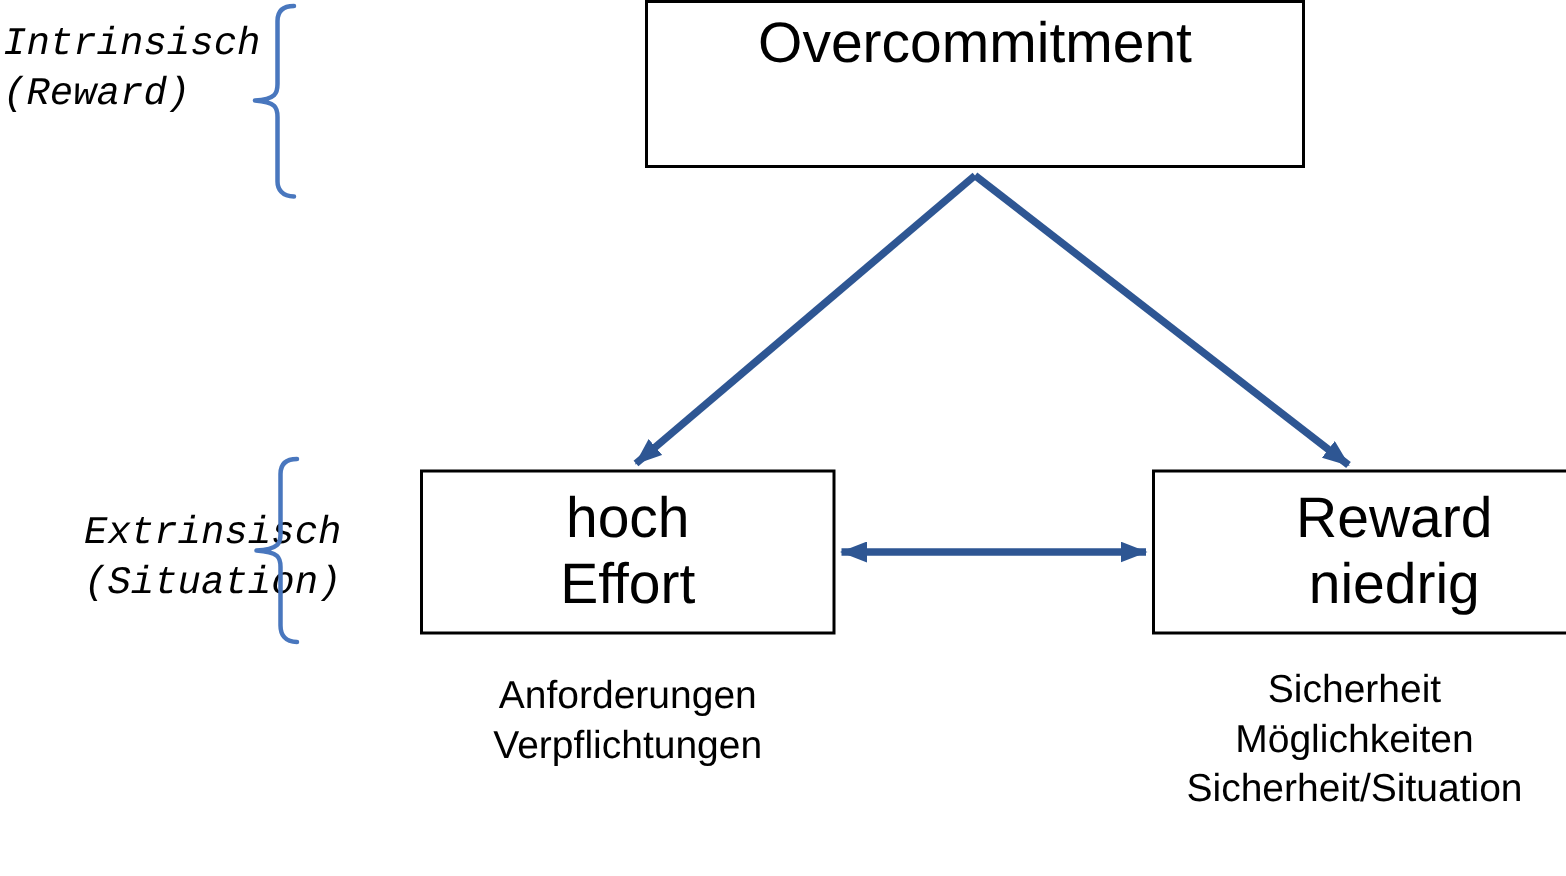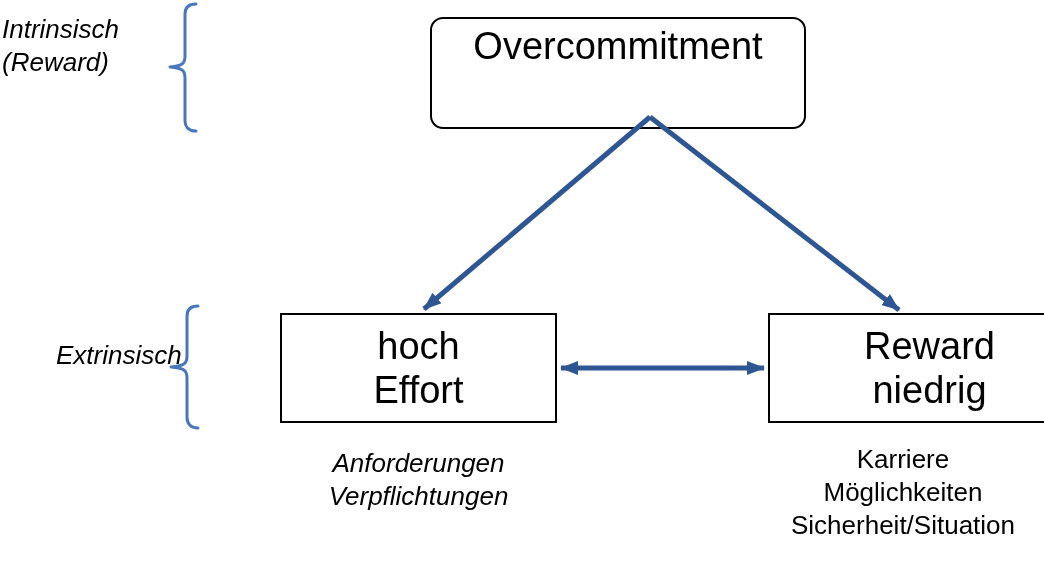--- a/index.html
+++ b/index.html
@@ -46,49 +46,49 @@
     background: #ffffff;
     border: 2px solid var(--box-border, #000000);
     display: flex;
     flex-direction: column;
     align-items: center;
     font-size: 38px;
     line-height: 44px;
     text-align: center;
   }
   #box-overcommitment {
-    left: 430px; top: 17px; width: 376px; height: 112px;
+    left: 430px; top: 0; width: 440px; height: 112px;
     justify-content: flex-start;
     padding-top: 5px;
-    border-radius: 13px;
   }
   #box-effort {
     left: 280px; top: 313px; width: 277px; height: 110px;
     justify-content: center;
   }
   #box-reward {
     left: 768px; top: 313px; width: 323px; height: 110px;
     justify-content: center;
   }
   .side-label {
     position: absolute;
     font-style: italic;
     font-size: 26px;
     line-height: 33px;
     white-space: nowrap;
+    font-family: Liberation Mono, monospace;
   }
   #intrinsic-label { left: 2px; top: 13px; }
   #extrinsic-label { left: 8px; top: 339px; margin-left: 48px; }
   .factors {
     position: absolute;
     text-align: center;
     font-size: 26px;
     line-height: 33px;
   }
-  #effort-factors { left: 278px; top: 447px; width: 281px; font-style: italic; }
+  #effort-factors { left: 278px; top: 447px; width: 281px; }
   #reward-factors { left: 763px; top: 443px; width: 280px; }
 </style>
 </head>
 <body>
 
 <div class="canvas">
 
   <div class="box" id="box-overcommitment">
     <span>Overcommitment</span>
   </div>
@@ -103,29 +103,30 @@
     <span>niedrig</span>
   </div>
 
   <div class="side-label" id="intrinsic-label">
     <div>Intrinsisch</div>
     <div>(Reward)</div>
   </div>
 
   <div class="side-label" id="extrinsic-label">
     <div>Extrinsisch</div>
+    <div>(Situation)</div>
   </div>
 
   <div class="factors" id="effort-factors">
     <div>Anforderungen</div>
     <div>Verpflichtungen</div>
   </div>
 
   <div class="factors" id="reward-factors">
-    <div>Karriere</div>
+    <div>Sicherheit</div>
     <div>Möglichkeiten</div>
     <div>Sicherheit/Situation</div>
   </div>
 
   <svg class="connectors" viewBox="0 0 1044 584">
     <defs>
       <marker id="head-end" markerUnits="userSpaceOnUse" markerWidth="20" markerHeight="16" refX="17" refY="7" orient="auto">
         <path class="ah" d="M0,0 L18,7 L0,14 Z"></path>
       </marker>
       <marker id="head-start" markerUnits="userSpaceOnUse" markerWidth="20" markerHeight="16" refX="1" refY="7" orient="auto">

